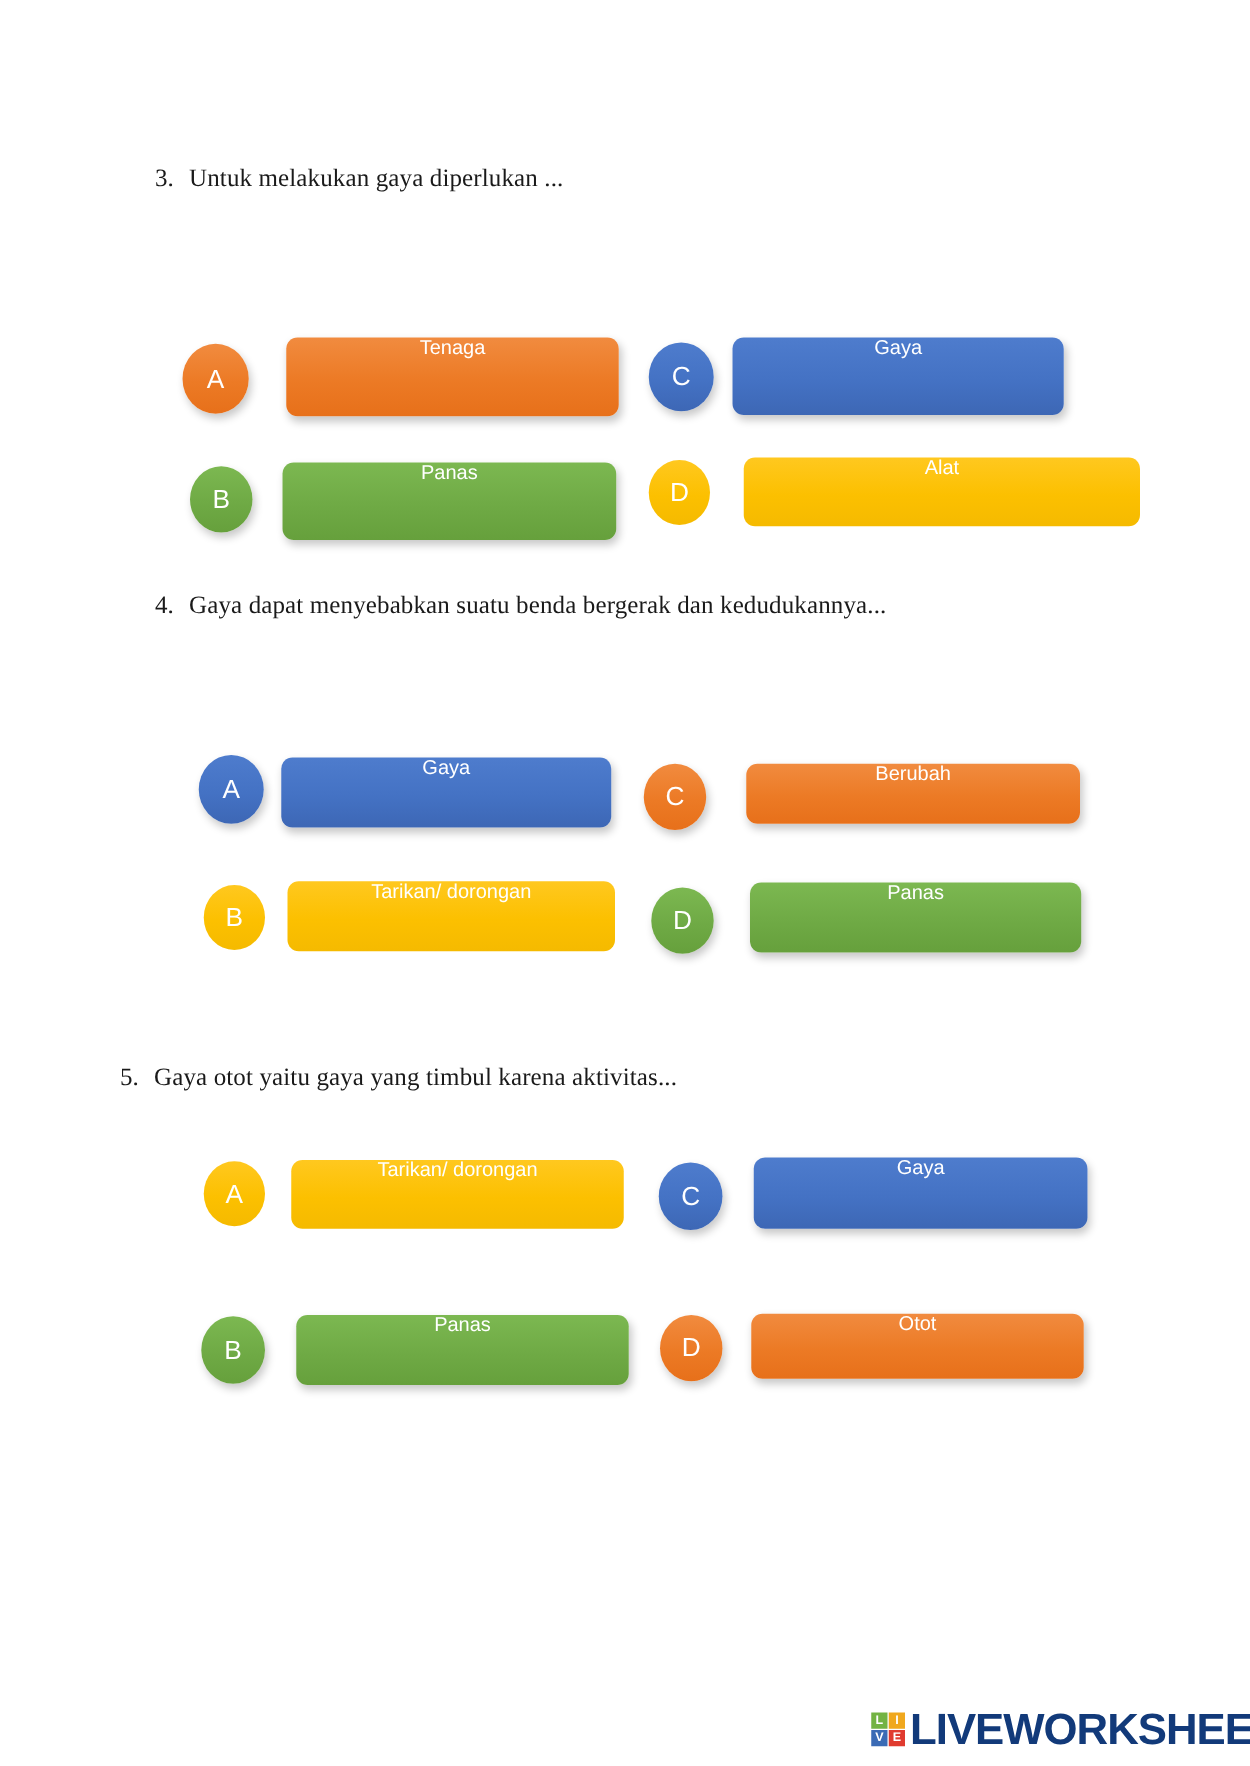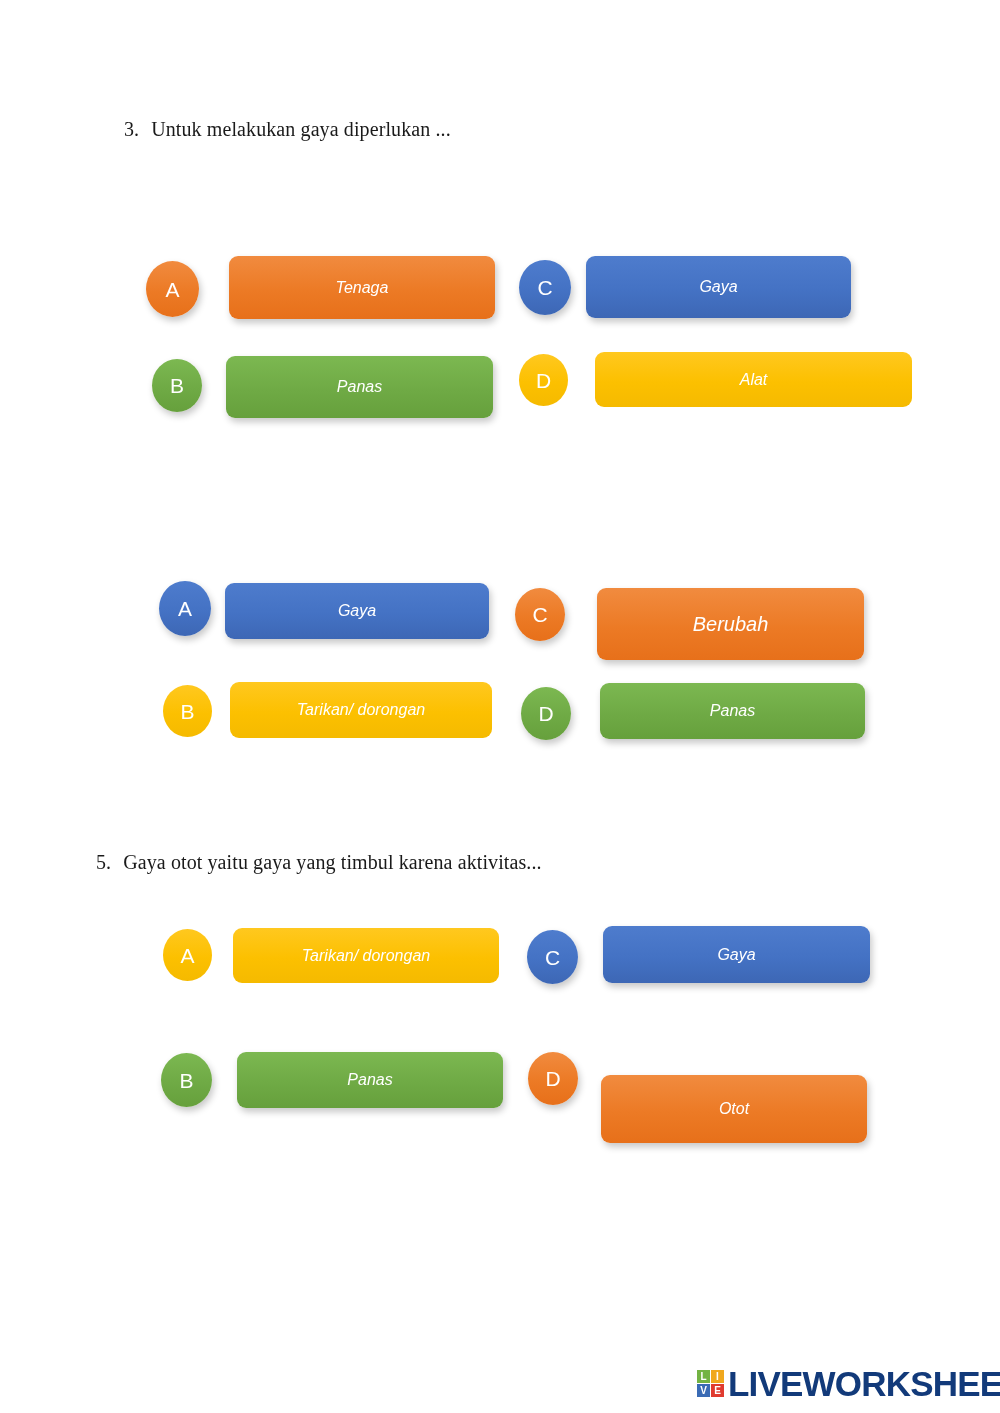--- a/index.html
+++ b/index.html
@@ -65,25 +65,24 @@
     line-height: 1;
     box-sizing: border-box;
   }
 
   .optbox {
     position: absolute;
     border-radius: 9px;
     color: #ffffff;
     font-family: "Liberation Sans", sans-serif;
     display: flex;
-    align-items: center;
+    align-items: flex-start;
     justify-content: center;
     box-sizing: border-box;
     text-align: center;
-    font-style: italic;
   }
 
   
   .c-orange { background: linear-gradient(180deg, #f18b3f 0%, #ec7a25 55%, #e7701a 100%); }
   .c-green  { background: linear-gradient(180deg, #7cb851 0%, #6faa45 55%, #66a03c 100%); }
   .c-blue   { background: linear-gradient(180deg, #4e7ccd 0%, #4472c4 55%, #3d67b5 100%); }
   .c-yellow { background: linear-gradient(180deg, #ffc81f 0%, #fcc000 55%, #f5ba00 100%); }
 
   .shadow-soft { box-shadow: 2px 4px 7px rgba(0,0,0,0.22); }
   .shadow-none { box-shadow: none; }
@@ -125,21 +124,21 @@
     color: #123a7a;
     letter-spacing: -0.8px;
     line-height: 1;
   }
 </style>
 </head>
 <body>
 
 <div class="page">
 
-  <div class="question-block" style="top:118px;">
+  <div class="question-block" style="top:132px;">
     <div class="question-text" style="margin-left:124px;">
       <span class="question-num">3.</span><span class="question-body">Untuk melakukan gaya diperlukan ...</span>
     </div>
 
     <div class="options-grid" style="height:190px;">
 
       <div class="bullet c-orange shadow-soft" style="left:146px; top:120px; width:53px; height:56px; font-size:21px;">
         <span>A</span>
       </div>
       <div class="optbox c-orange shadow-soft" style="left:229px; top:115px; width:266px; height:63px; font-size:16px;">
@@ -163,41 +162,44 @@
       <div class="bullet c-yellow shadow-none" style="left:519px; top:213px; width:49px; height:52px; font-size:21px;">
         <span>D</span>
       </div>
       <div class="optbox c-yellow shadow-none" style="left:595px; top:211px; width:317px; height:55px; font-size:16px;">
         <span>Alat</span>
       </div>
     </div>
   </div>
 
   <div class="question-block" style="top:473px;">
+    <div class="question-text" style="margin-left:124px;">
+      <span class="question-num">4.</span><span class="question-body">Gaya dapat  menyebabkan suatu benda bergerak dan kedudukannya...</span>
+    </div>
 
     <div class="options-grid" style="height:190px;">
 
       <div class="bullet c-blue shadow-soft" style="left:159px; top:108px; width:52px; height:55px; font-size:21px;">
         <span>A</span>
       </div>
       <div class="optbox c-blue shadow-soft" style="left:225px; top:110px; width:264px; height:56px; font-size:16px;">
         <span>Gaya</span>
       </div>
 
       <div class="bullet c-yellow shadow-none" style="left:163px; top:212px; width:49px; height:52px; font-size:21px;">
         <span>B</span>
       </div>
       <div class="optbox c-yellow shadow-none" style="left:230px; top:209px; width:262px; height:56px; font-size:16px;">
         <span>Tarikan/ dorongan</span>
       </div>
 
       <div class="bullet c-orange shadow-soft" style="left:515px; top:115px; width:50px; height:53px; font-size:21px;">
         <span>C</span>
       </div>
-      <div class="optbox c-orange shadow-soft" style="left:597px; top:115px; width:267px; height:72px; font-size:20px;">
+      <div class="optbox c-orange shadow-soft" style="left:597px; top:115px; width:267px; height:48px; font-size:16px;">
         <span>Berubah</span>
       </div>
 
       <div class="bullet c-green shadow-soft" style="left:521px; top:214px; width:50px; height:53px; font-size:21px;">
         <span>D</span>
       </div>
       <div class="optbox c-green shadow-soft" style="left:600px; top:210px; width:265px; height:56px; font-size:16px;">
         <span>Panas</span>
       </div>
     </div>
@@ -227,21 +229,21 @@
       <div class="bullet c-blue shadow-soft" style="left:527px; top:56px; width:51px; height:54px; font-size:21px;">
         <span>C</span>
       </div>
       <div class="optbox c-blue shadow-soft" style="left:603px; top:52px; width:267px; height:57px; font-size:16px;">
         <span>Gaya</span>
       </div>
 
       <div class="bullet c-orange shadow-soft" style="left:528px; top:178px; width:50px; height:53px; font-size:21px;">
         <span>D</span>
       </div>
-      <div class="optbox c-orange shadow-soft" style="left:601px; top:177px; width:266px; height:68px; font-size:16px;margin-top:24px;">
+      <div class="optbox c-orange shadow-soft" style="left:601px; top:177px; width:266px; height:52px; font-size:16px;">
         <span>Otot</span>
       </div>
     </div>
   </div>
 
   <div class="footer-logo">
     <div class="logo-tiles">
       <div class="logo-tile lt-l">L</div>
       <div class="logo-tile lt-i">I</div>
       <div class="logo-tile lt-v">V</div>

